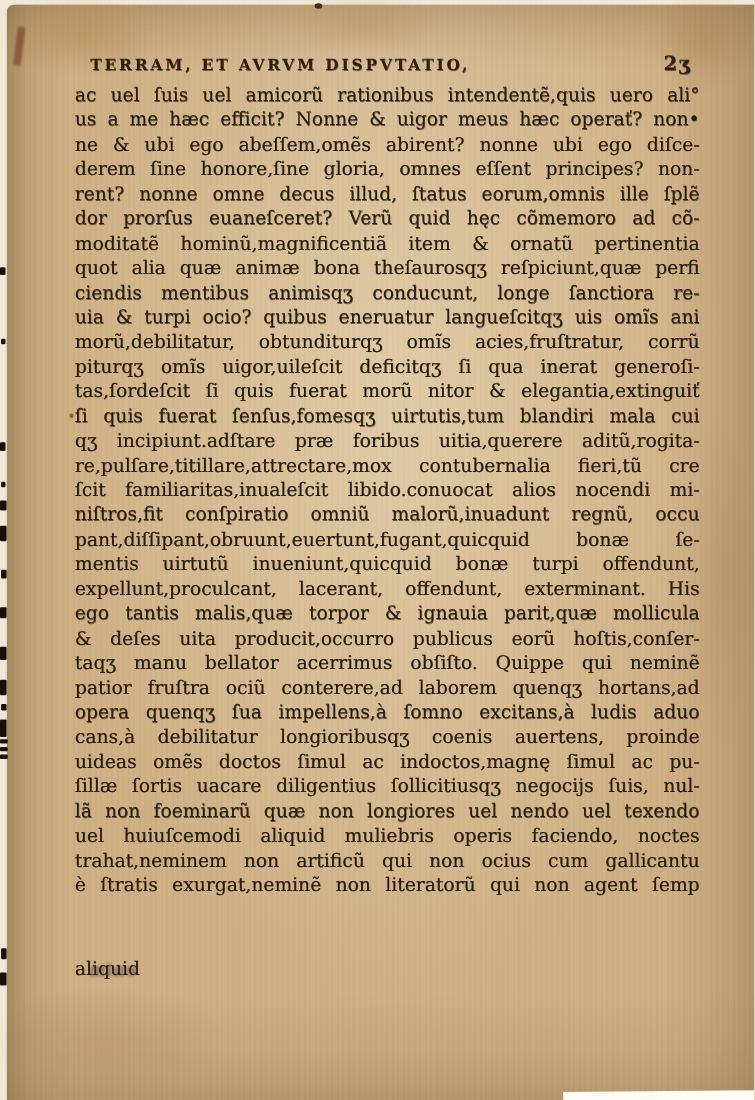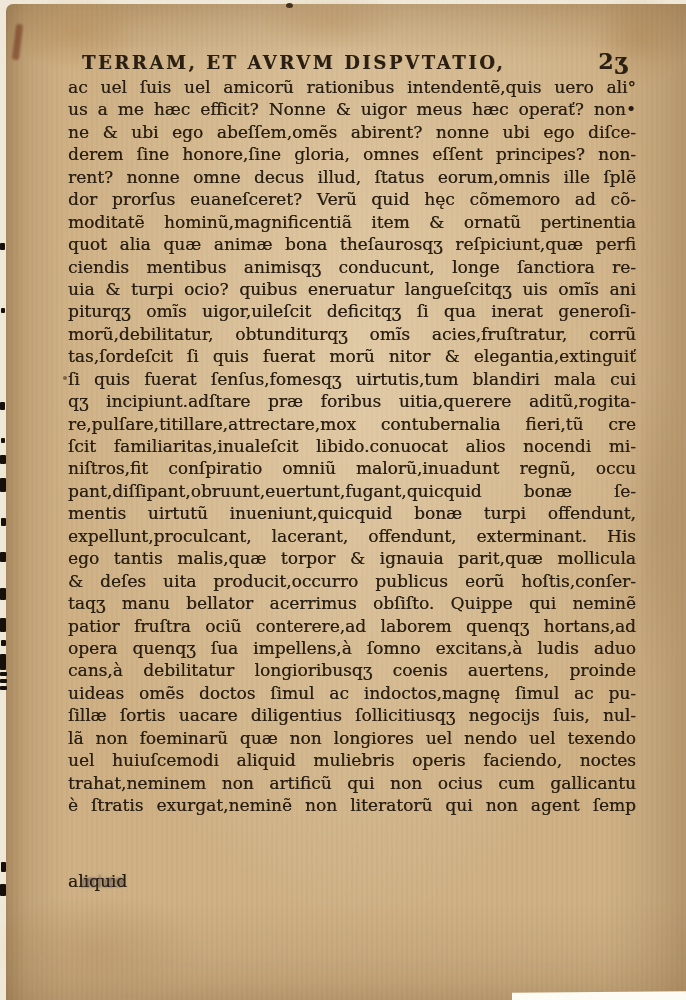--- a/index.html
+++ b/index.html
@@ -25,25 +25,25 @@
 
   .stain{position:absolute;border-radius:50%;pointer-events:none;}
 
   
   .header{
     position:absolute;left:62px;top:44px;width:568px;
     display:flex;justify-content:space-between;align-items:baseline;
     color:#2a1f12;font-weight:bold;
   }
   .header .title{
-    margin-left:14px;font-size:18px;letter-spacing:2.6px;
+    margin-left:14px;font-size:14px;letter-spacing:2.6px;
     text-shadow:0.4px 0.4px 0.4px rgba(40,25,8,0.55);
   }
   .header .pagenum{
-    margin-right:8px;font-size:22px;letter-spacing:1px;
+    margin-right:8px;font-size:18px;letter-spacing:1px;
     text-shadow:0.4px 0.4px 0.4px rgba(40,25,8,0.55);
     text-align:right;
   }
 
   
   .textblock{
     position:absolute;left:62px;top:72px;width:568px;
     color:#261c11;
   }
   .textblock .line{
@@ -102,22 +102,22 @@
         <div class="line">ac uel ſuis uel amicorũ rationibus intendentẽ,quis uero ali°</div>
         <div class="line">us a me hæc efficit? Nonne &amp; uigor meus hæc operať? non•</div>
         <div class="line">ne &amp; ubi ego abeſſem,omẽs abirent? nonne ubi ego diſce-</div>
         <div class="line">derem ſine honore,ſine gloria, omnes eſſent principes? non-</div>
         <div class="line">rent? nonne omne decus illud, ſtatus eorum,omnis ille ſplẽ</div>
         <div class="line">dor prorſus euaneſceret? Verũ quid hęc cõmemoro ad cõ-</div>
         <div class="line">moditatẽ hominũ,magnificentiã item &amp; ornatũ pertinentia</div>
         <div class="line">quot alia quæ animæ bona theſaurosqʒ reſpiciunt,quæ perfi</div>
         <div class="line">ciendis mentibus animisqʒ conducunt, longe ſanctiora re-</div>
         <div class="line">uia &amp; turpi ocio? quibus eneruatur langueſcitqʒ uis omĩs ani</div>
+        <div class="line">morũ,debilitatur, obtunditurqʒ omĩs acies,fruſtratur, corrũ</div>
         <div class="line">piturqʒ omĩs uigor,uileſcit deficitqʒ ſi qua inerat generoſi-</div>
-        <div class="line">morũ,debilitatur, obtunditurqʒ omĩs acies,fruſtratur, corrũ</div>
         <div class="line">tas,ſordeſcit ſi quis fuerat morũ nitor &amp; elegantia,extinguiť</div>
         <div class="line">ſi quis fuerat ſenſus,fomesqʒ uirtutis,tum blandiri mala cui</div>
         <div class="line">qʒ incipiunt.adſtare præ foribus uitia,querere aditũ,rogita-</div>
         <div class="line">re,pulſare,titillare,attrectare,mox contubernalia fieri,tũ cre</div>
         <div class="line">ſcit familiaritas,inualeſcit libido.conuocat alios nocendi mi-</div>
         <div class="line">niſtros,fit conſpiratio omniũ malorũ,inuadunt regnũ, occu</div>
         <div class="line">pant,diſſipant,obruunt,euertunt,fugant,quicquid bonæ ſe-</div>
         <div class="line">mentis uirtutũ inueniunt,quicquid bonæ turpi offendunt,</div>
         <div class="line">expellunt,proculcant, lacerant, offendunt, exterminant. His</div>
         <div class="line">ego tantis malis,quæ torpor &amp; ignauia parit,quæ mollicula</div>

